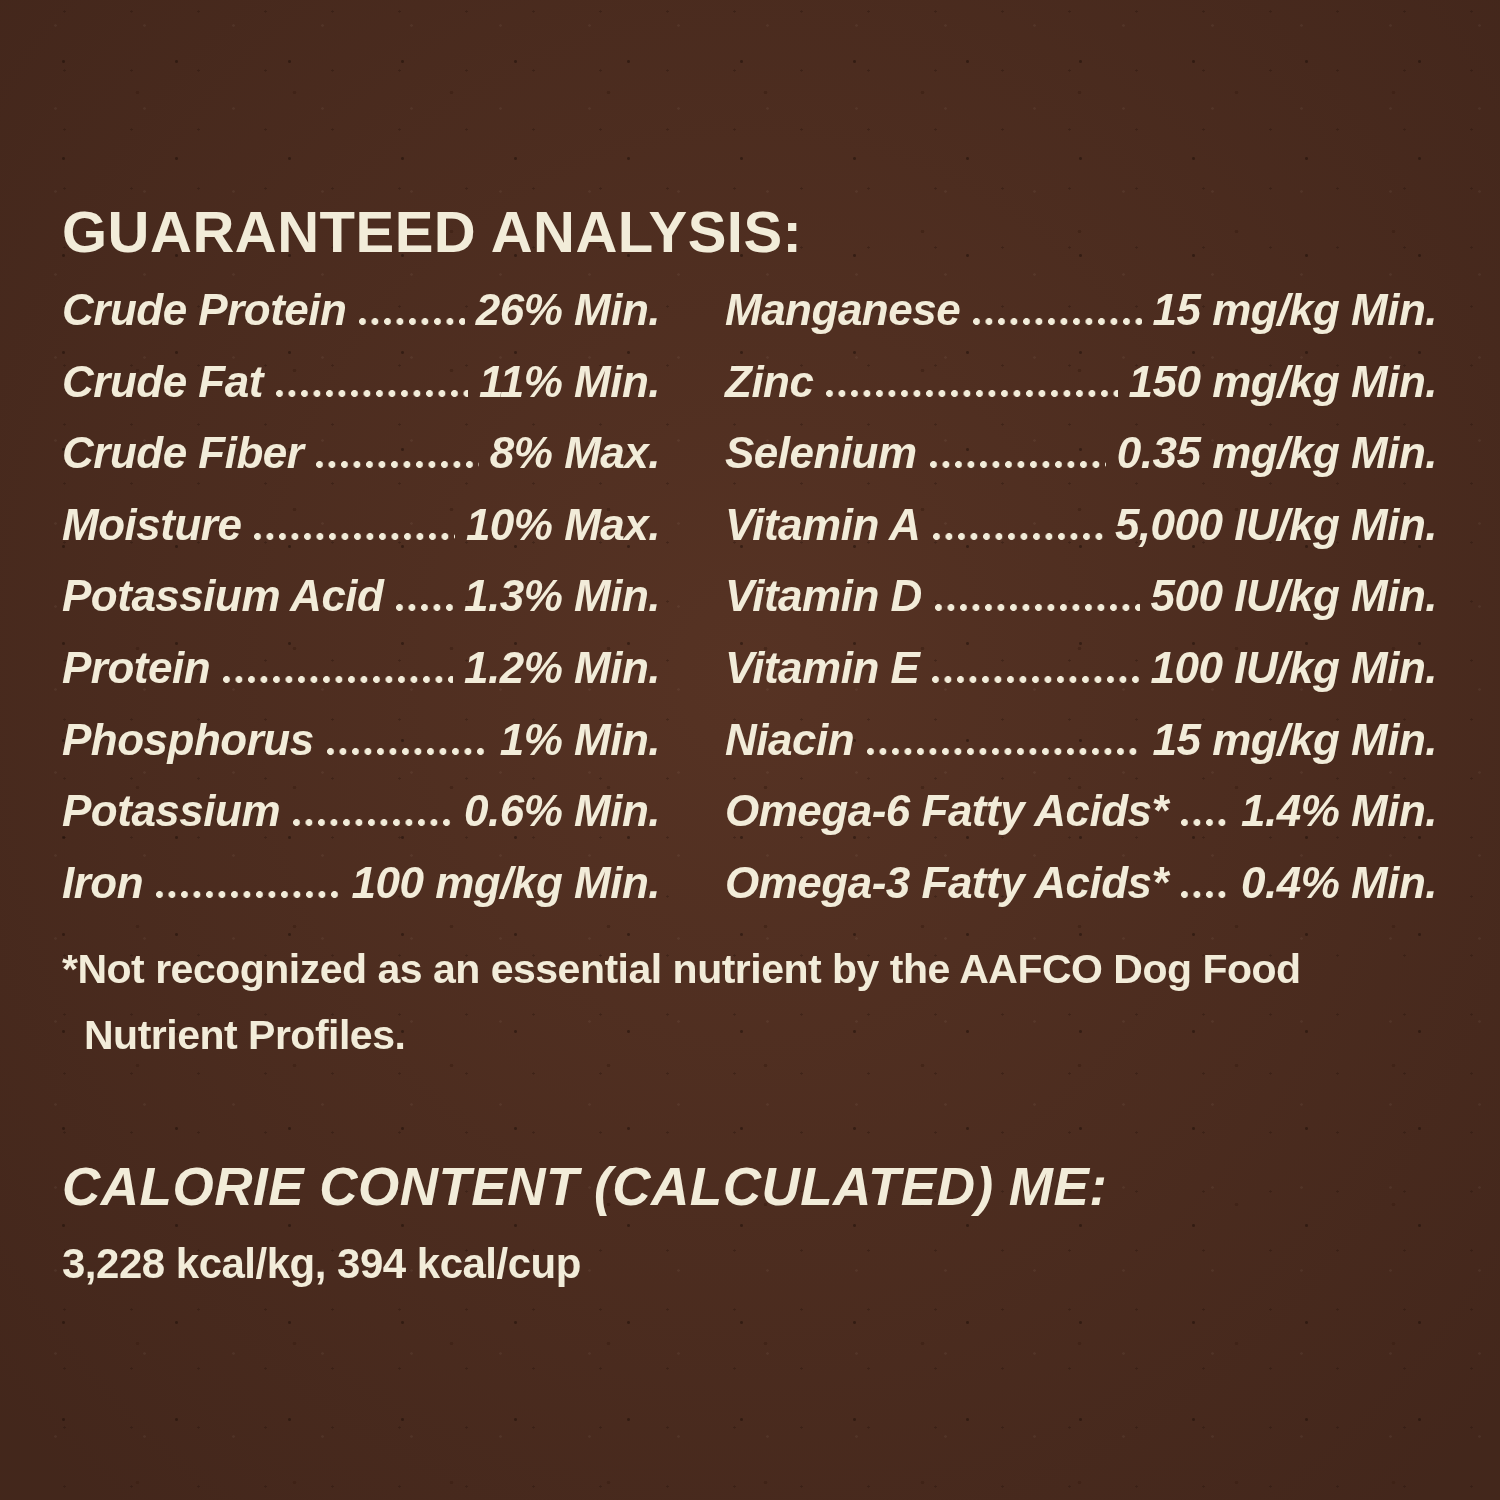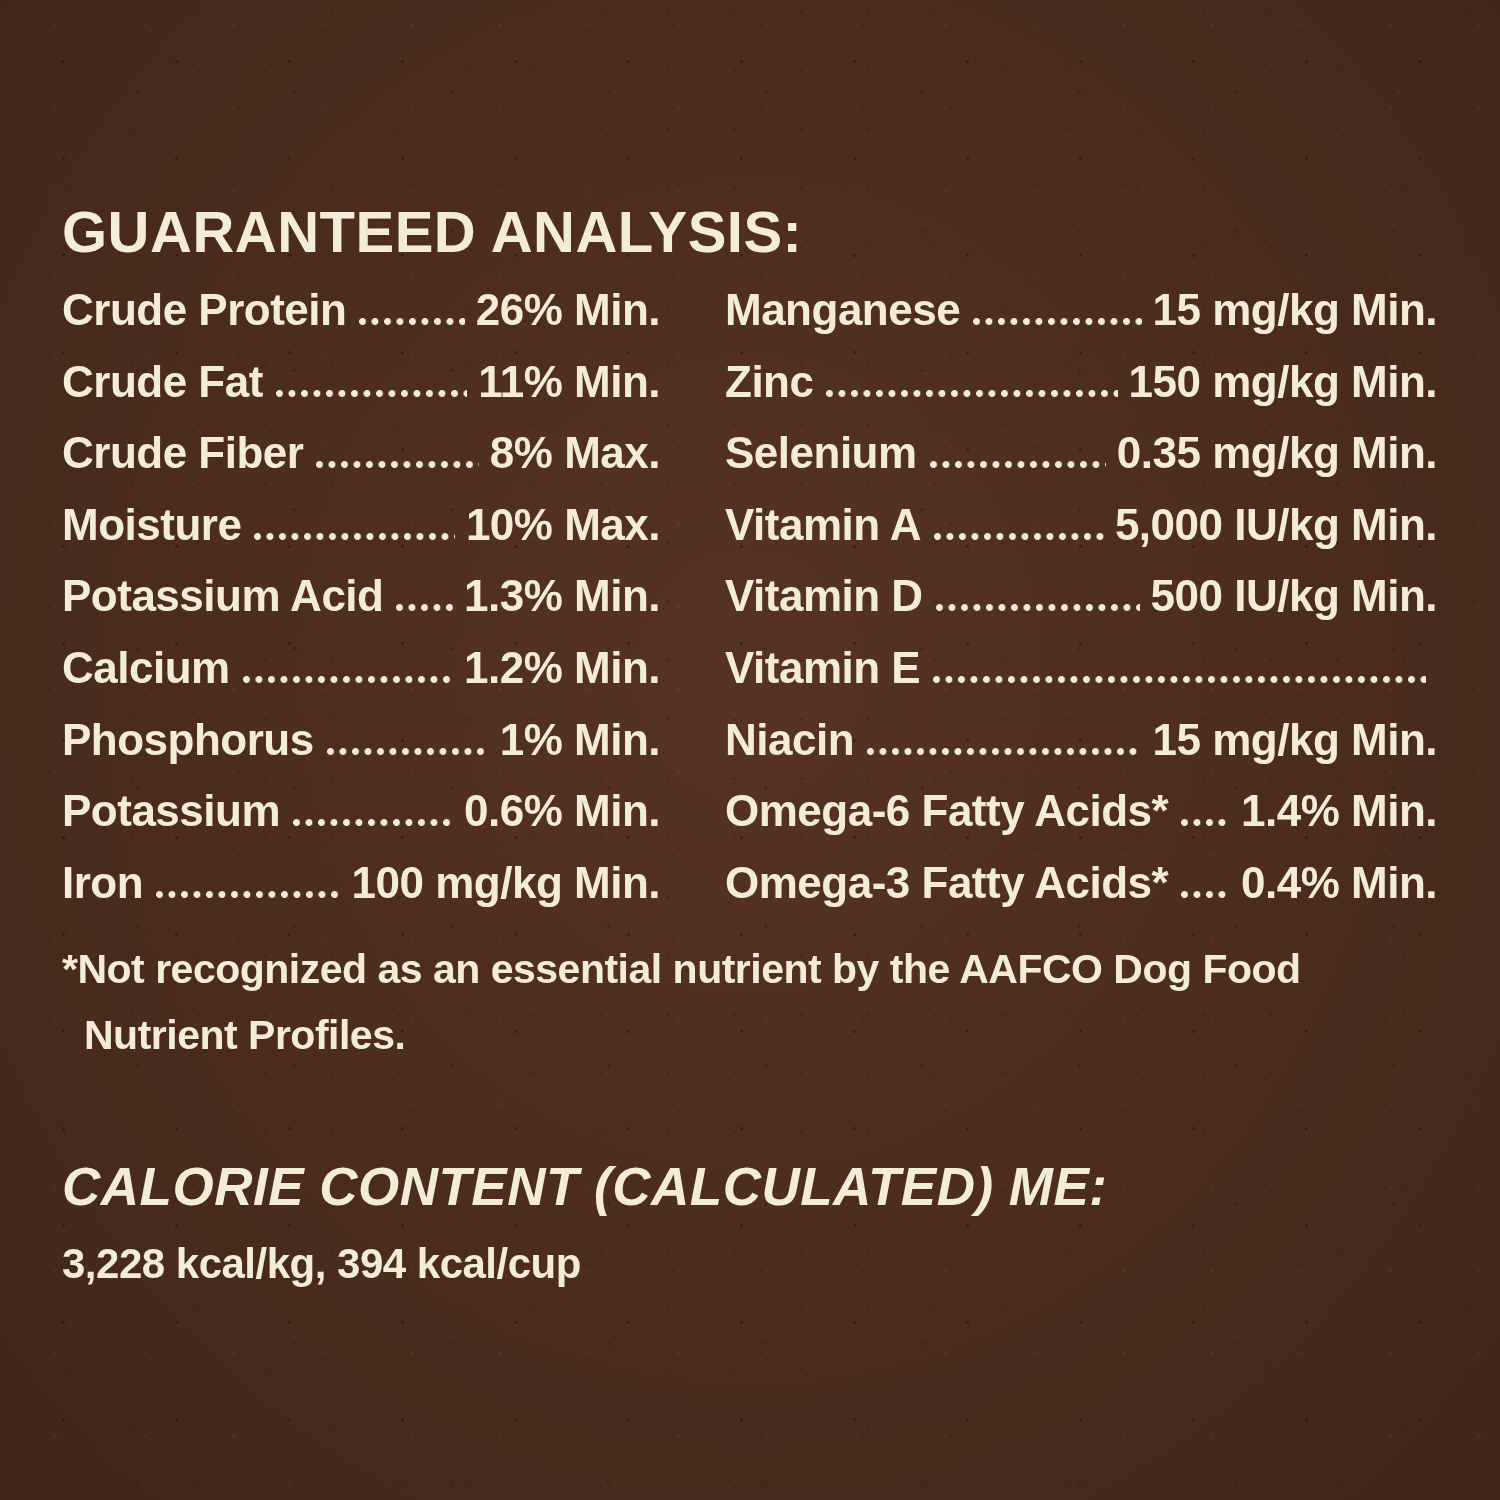--- a/index.html
+++ b/index.html
@@ -24,21 +24,21 @@
     font-family:"Liberation Sans", sans-serif;
     color:var(--cream);
   }
   .ga-title{
     position:absolute; left:62px; top:198px; margin:0;
     font-size:58px; font-weight:700; letter-spacing:.5px;
     font-stretch:condensed;
   }
   .columns{
     position:absolute; left:62px; top:274px; width:1375px;
-    display:flex; gap:65px;
+    display:flex; gap:65px;font-style:italic;
   }
   .col{display:flex; flex-direction:column;}
   .col-left{width:598px;}
   .col-right{width:712px;}
   .row{
     display:flex; align-items:baseline;
     height:71.6px; line-height:71.6px; white-space:nowrap;
     font-size:44px; font-weight:700; letter-spacing:-.5px;
     font-stretch:condensed;
   }
@@ -97,21 +97,21 @@
         <span class="lbl">Moisture</span>
         <span class="leader"></span>
         <span class="val">10% Max.</span>
       </div>
       <div class="row">
         <span class="lbl">Potassium Acid</span>
         <span class="leader"></span>
         <span class="val">1.3% Min.</span>
       </div>
       <div class="row">
-        <span class="lbl">Calcium</span>
+        <span class="lbl">Protein</span>
         <span class="leader"></span>
         <span class="val">1.2% Min.</span>
       </div>
       <div class="row">
         <span class="lbl">Phosphorus</span>
         <span class="leader"></span>
         <span class="val">1% Min.</span>
       </div>
       <div class="row">
         <span class="lbl">Potassium</span>
@@ -147,20 +147,21 @@
         <span class="val">5,000 IU/kg Min.</span>
       </div>
       <div class="row">
         <span class="lbl">Vitamin D</span>
         <span class="leader"></span>
         <span class="val">500 IU/kg Min.</span>
       </div>
       <div class="row">
         <span class="lbl">Vitamin E</span>
         <span class="leader"></span>
+        <span class="val">100 IU/kg Min.</span>
       </div>
       <div class="row">
         <span class="lbl">Niacin</span>
         <span class="leader"></span>
         <span class="val">15 mg/kg Min.</span>
       </div>
       <div class="row">
         <span class="lbl">Omega-6 Fatty Acids*</span>
         <span class="leader"></span>
         <span class="val">1.4% Min.</span>

